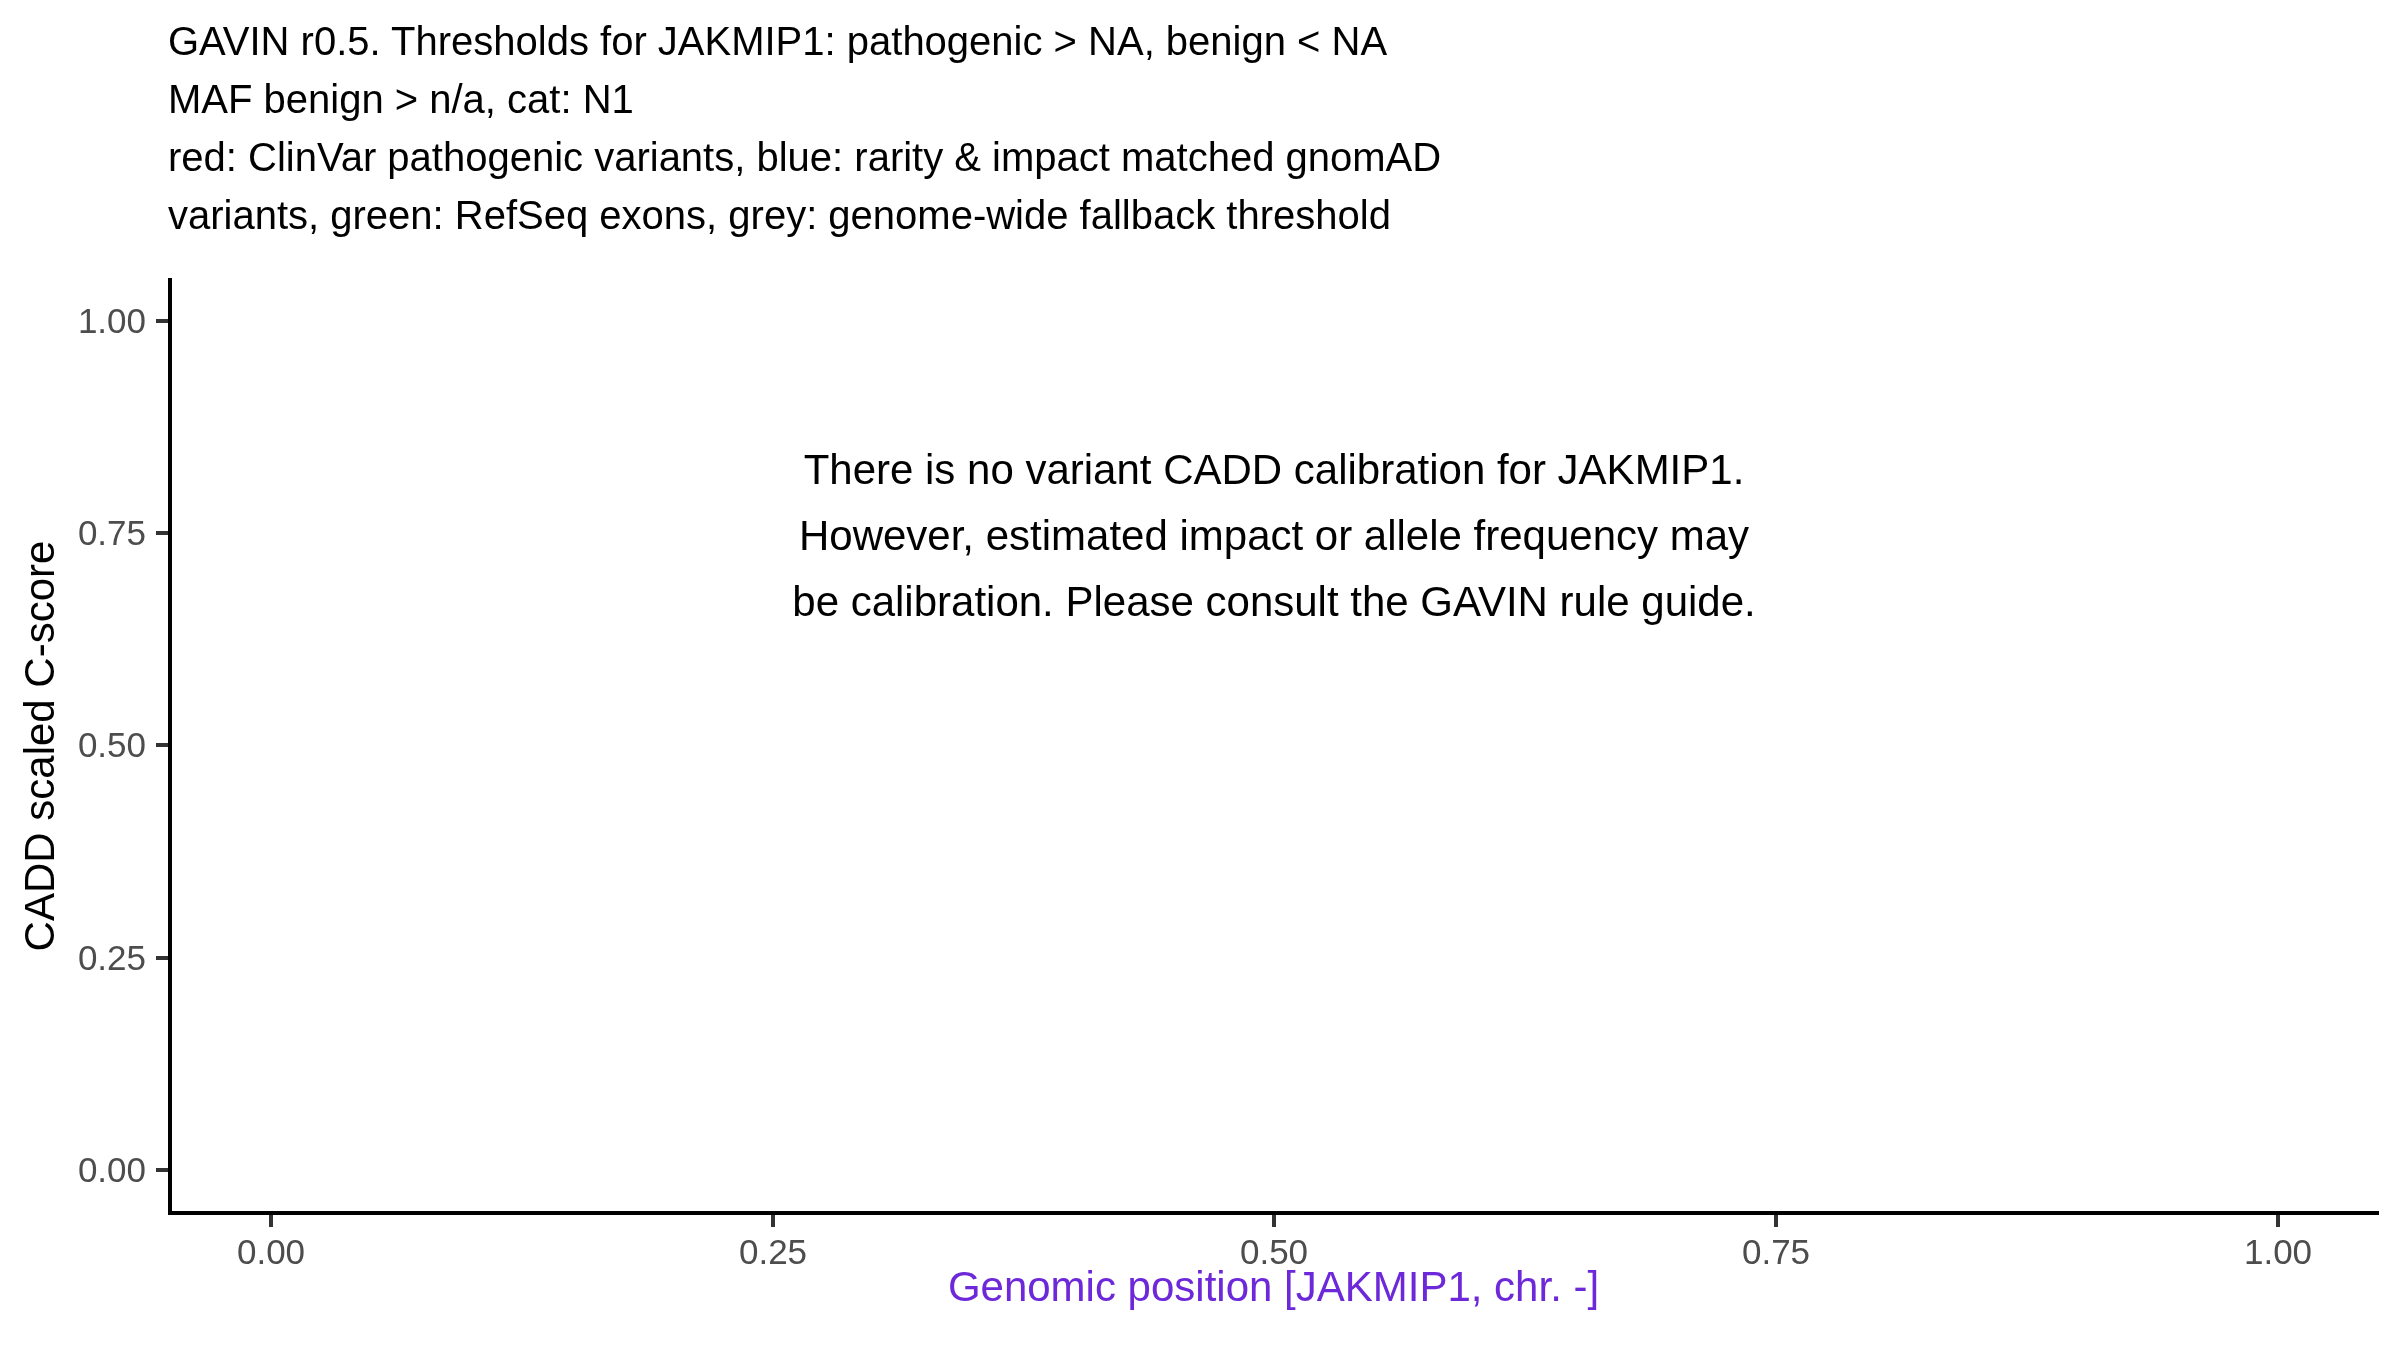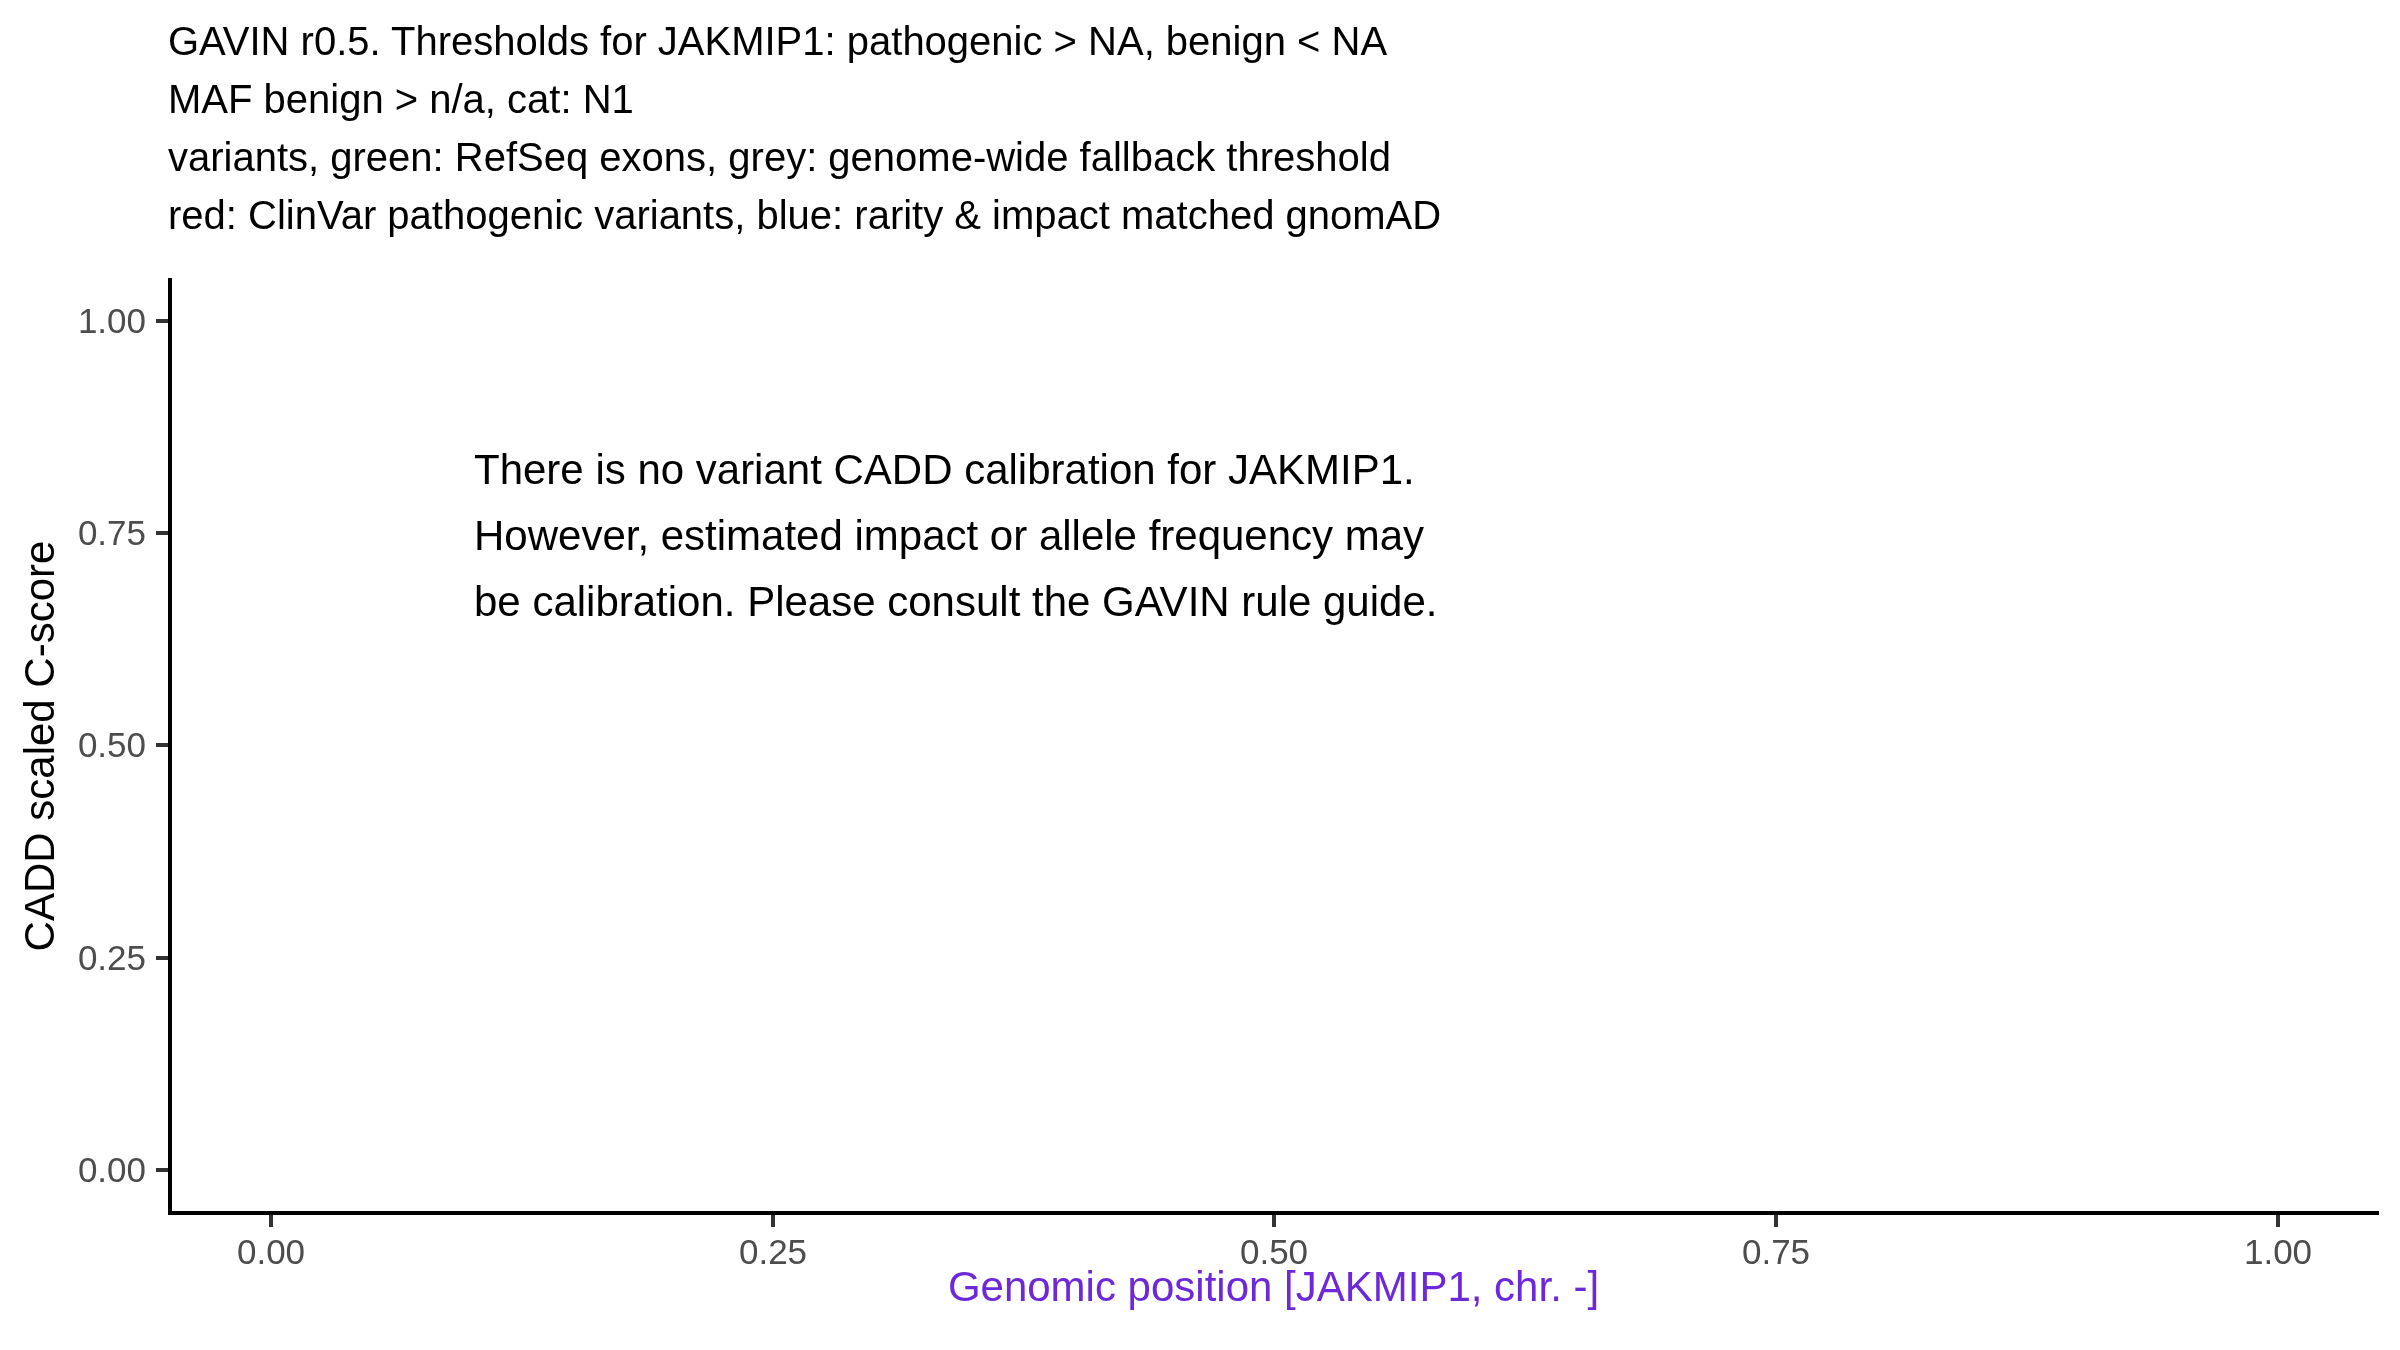--- a/index.html
+++ b/index.html
@@ -37,20 +37,21 @@
     border-left: 4px solid #000000;
     border-bottom: 4px solid #000000;
     background: #ffffff;
   }
   
   .annotation {
     position: absolute;
     left: 474px;
     top: 437px;
     width: 1600px;
+    text-align: center;
     font-size: 42px;
     line-height: 66px;
     color: #000000;
   }
   
   .ytick-mark {
     position: absolute;
     left: 156px;
     width: 12px;
     height: 4px;
@@ -107,22 +108,22 @@
   }
 </style>
 </head>
 <body>
 
 <div class="canvas">
 
   <div class="plot-title">
     <div>GAVIN r0.5. Thresholds for JAKMIP1: pathogenic &gt; NA, benign &lt; NA</div>
     <div>MAF benign &gt; n/a, cat: N1</div>
+    <div>red: ClinVar pathogenic variants, blue: rarity &amp; impact matched gnomAD</div>
     <div>variants, green: RefSeq exons, grey: genome-wide fallback threshold</div>
-    <div>red: ClinVar pathogenic variants, blue: rarity &amp; impact matched gnomAD</div>
   </div>
 
   <div class="panel"></div>
 
   <div class="annotation">
     <div>There is no variant CADD calibration for JAKMIP1.</div>
     <div>However, estimated impact or allele frequency may</div>
     <div>be calibration. Please consult the GAVIN rule guide.</div>
   </div>
 

